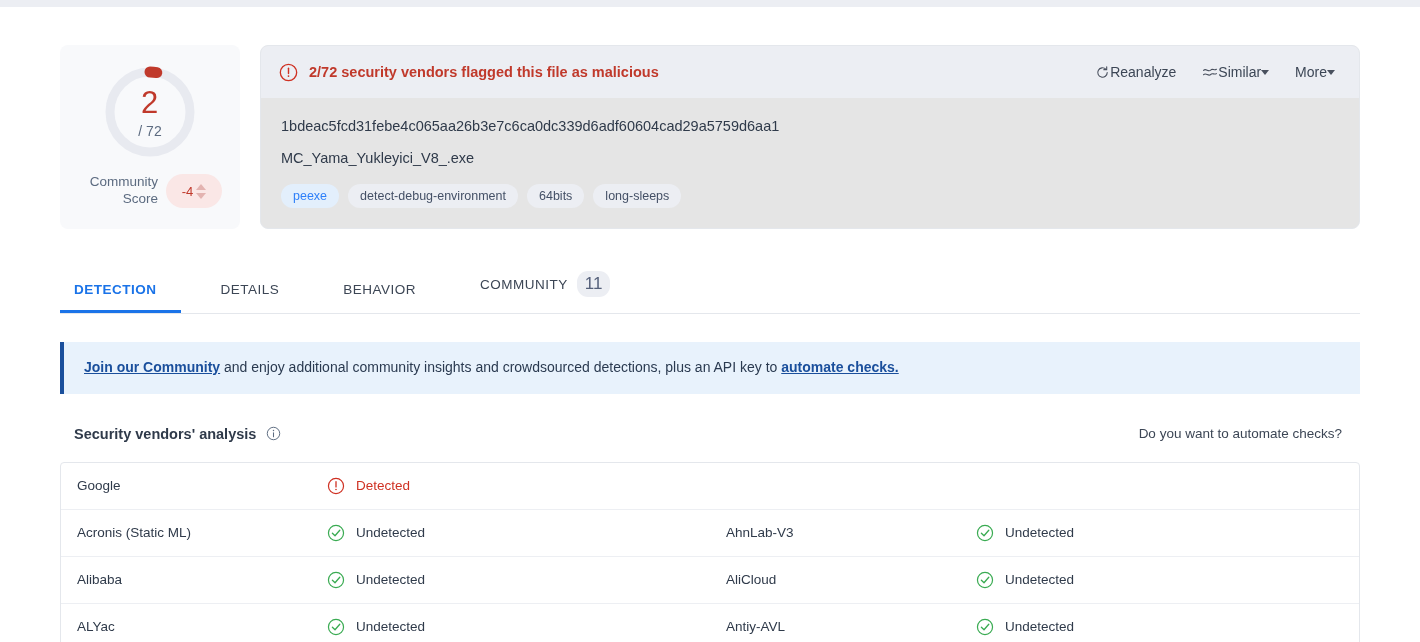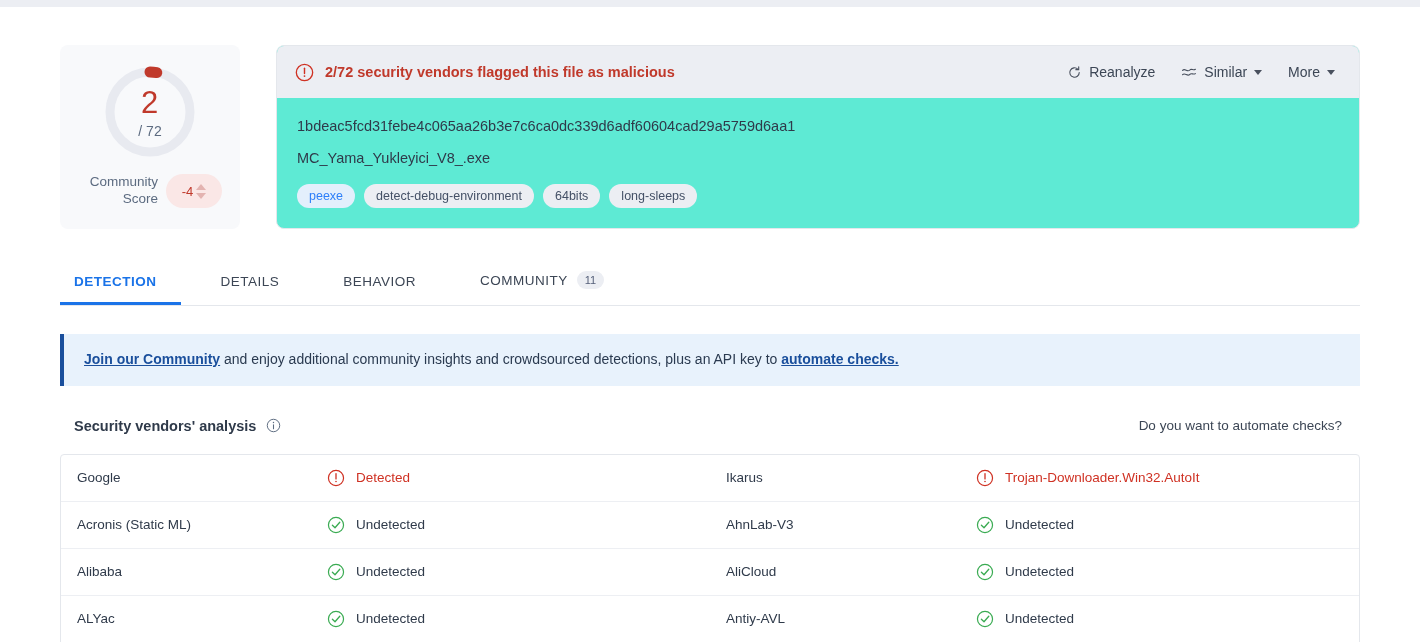--- a/index.html
+++ b/index.html
@@ -64,40 +64,39 @@
   .vote-arrows { display: flex; flex-direction: column; gap: 3px; }
   .tri-up { width: 0; height: 0; border-left: 5px solid transparent; border-right: 5px solid transparent; border-bottom: 6px solid #e3b3b0; }
   .tri-dn { width: 0; height: 0; border-left: 5px solid transparent; border-right: 5px solid transparent; border-top: 6px solid #e3b3b0; }
 
   
   .detail-card {
     flex: 1;
     border: 1px solid #e4e7ec;
     border-radius: 8px;
     overflow: hidden;
-    background: #5eead4;
-    margin-left: 16px;
+    background: #e5e5e5;
   }
   .detail-head {
     background: #eceef3;
     height: 52px;
     display: flex; align-items: center;
     padding: 0 24px 0 18px;
     gap: 10px;
   }
   .verdict {
     display: flex; align-items: center; gap: 11px;
     flex: 1;
   }
   .verdict-text {
     color: #c0392b; font-size: 14.5px; font-weight: bold;
   }
   .head-actions { display: flex; align-items: center; gap: 26px; }
   .head-btn {
-    display: flex; align-items: center; gap: 7px;
+    display: flex; align-items: center; 
     font-size: 14px; color: #3c4655; cursor: pointer;
   }
   .chev { width: 0; height: 0; border-left: 4.5px solid transparent; border-right: 4.5px solid transparent; border-top: 5.5px solid #49505e; }
 
   .detail-body {
     display: flex; align-items: flex-start;
     padding: 20px 22px 20px 20px;
   }
   .file-info { flex: 1; min-width: 0; }
   .hash {
@@ -140,21 +139,21 @@
     padding: 12px 24px 13px;
     font-size: 13.5px; letter-spacing: .5px;
     color: #3c4655; cursor: pointer;
     border-bottom: 3px solid transparent;
     display: flex; align-items: center; gap: 9px;
   }
   .tab:first-child { padding-left: 14px; }
   .tab.active { color: #1a73e8; border-bottom-color: #1a73e8; font-weight: bold; }
   .tab-badge {
     background: #eceef3; color: #4a5costs; color: #55607a;
-    border-radius: 11px; font-size: 11px;
+    border-radius: 11px; font-size: 17px;
     padding: 3px 8px; font-weight: normal; letter-spacing: 0;
   }
 
   
   .banner {
     margin-top: 28px;
     background: #e8f2fc;
     border-left: 4px solid #1a4f9c;
     padding: 16px 20px;
     font-size: 14px; color: #2a3a50;
@@ -318,31 +317,20 @@
         <div class="vname">Google</div>
         <div class="vres detected">
           <svg class="ico" width="18" height="18" viewBox="0 0 20 20">
             <circle cx="10" cy="10" r="8.4" fill="none" stroke="#cf3123" stroke-width="1.35"></circle>
             <line x1="10" y1="5.3" x2="10" y2="11" stroke="#cf3123" stroke-width="1.45" stroke-linecap="round"></line>
             <circle cx="10" cy="13.9" r="0.9" fill="#cf3123"></circle>
           </svg>
           <span>Detected</span>
         </div>
       </div>
-      <div class="vcell">
-        <div class="vname">Ikarus</div>
-        <div class="vres detected">
-          <svg class="ico" width="18" height="18" viewBox="0 0 20 20">
-            <circle cx="10" cy="10" r="8.4" fill="none" stroke="#cf3123" stroke-width="1.35"></circle>
-            <line x1="10" y1="5.3" x2="10" y2="11" stroke="#cf3123" stroke-width="1.45" stroke-linecap="round"></line>
-            <circle cx="10" cy="13.9" r="0.9" fill="#cf3123"></circle>
-          </svg>
-          <span>Trojan-Downloader.Win32.AutoIt</span>
-        </div>
-      </div>
     </div>
 
     <div class="vrow">
       <div class="vcell">
         <div class="vname">Acronis (Static ML)</div>
         <div class="vres undetected">
           <svg class="ico" width="18" height="18" viewBox="0 0 20 20">
             <circle cx="10" cy="10" r="8.4" fill="none" stroke="#3aab52" stroke-width="1.35"></circle>
             <path d="M6 10.2 L8.9 13 L14.2 7" fill="none" stroke="#3aab52" stroke-width="1.45" stroke-linecap="round" stroke-linejoin="round"></path>
           </svg>

